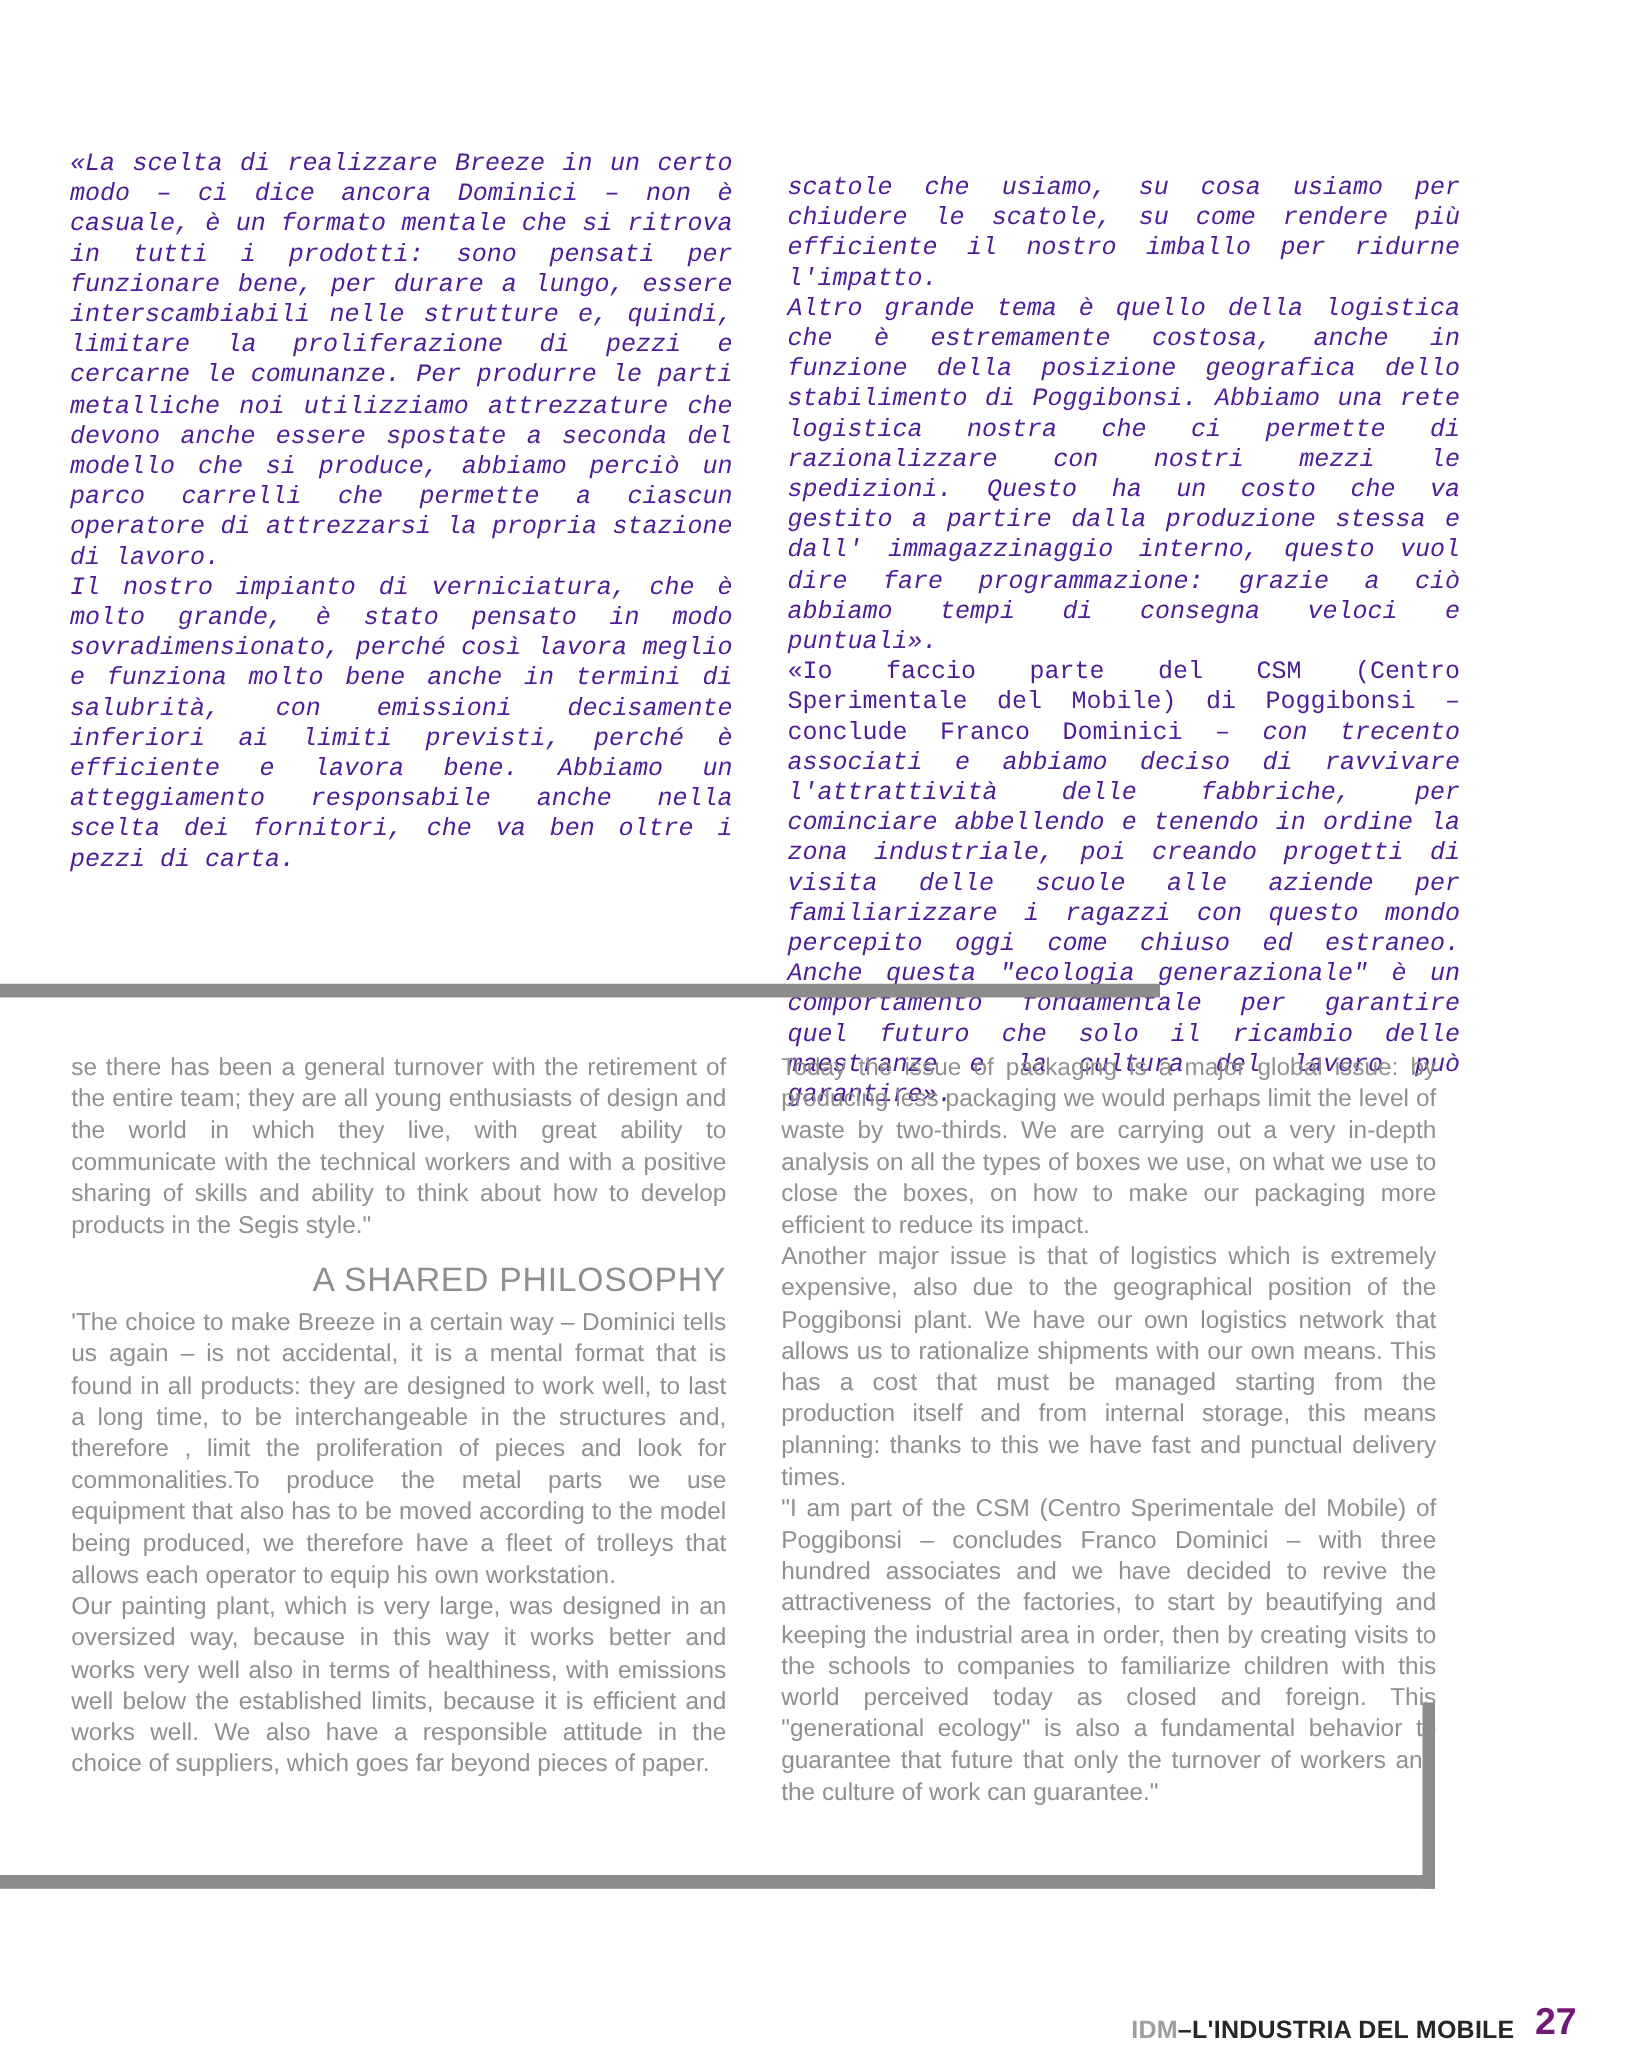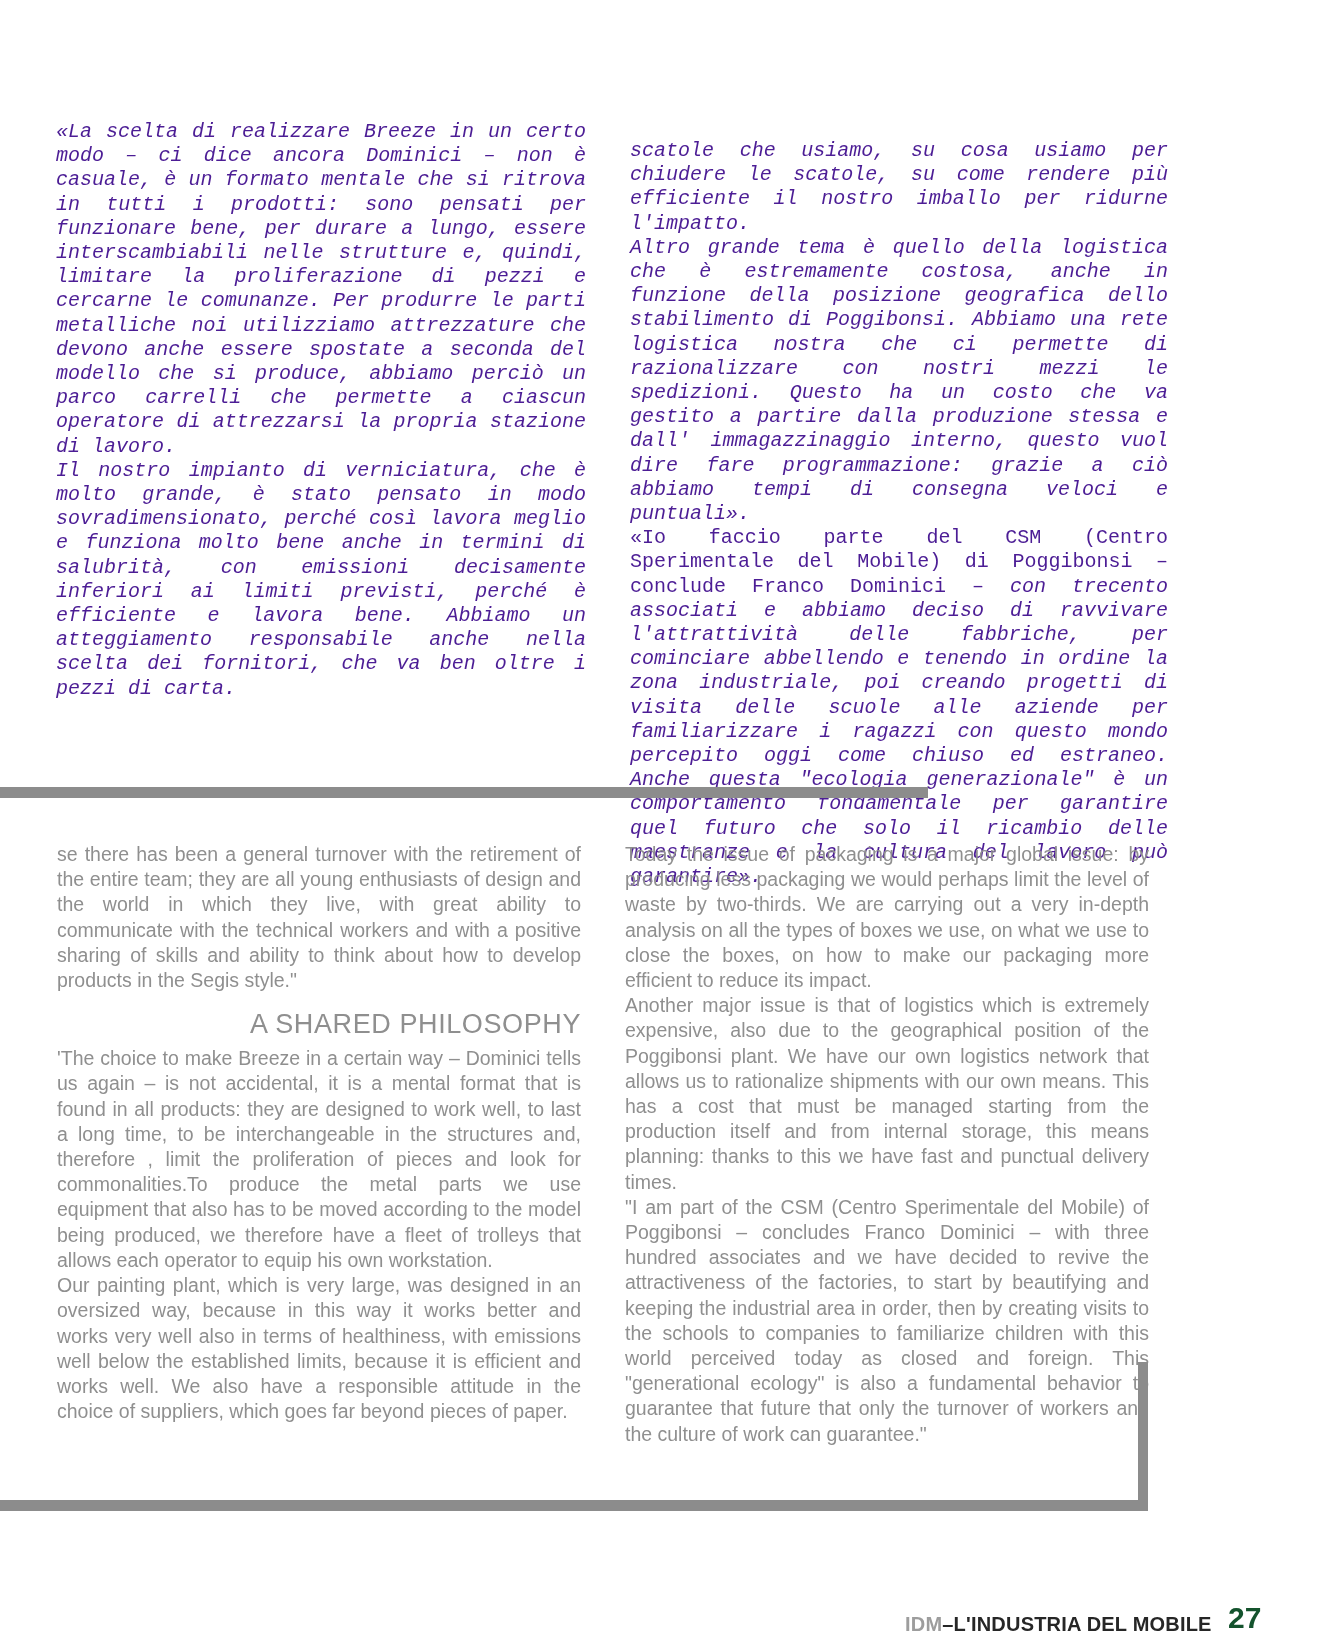--- a/index.html
+++ b/index.html
@@ -49,21 +49,21 @@
   
   .footer {
     position:absolute; left:905px; top:1613px;
     font-weight:bold; font-size:20px; color:#262626; letter-spacing:0.2px;
     white-space:nowrap;
     text-align:center;
   }
   .footer .idm { color:#9d9d9d; }
   .pageno {
     position:absolute; left:1228px; top:1601px;
-    font-weight:bold; font-size:30px; color:#14532d;
+    font-weight:bold; font-size:30px; color:#701a75;
   }
 </style>
 </head>
 <body>
 
 <div class="page">
 
   <section class="col it it-left">
     <p>«La scelta di realizzare Breeze in un certo modo – ci dice ancora Dominici – non è casuale, è un formato mentale che si ritrova in tutti i prodotti: sono pensati per funzionare bene, per durare a lungo, essere interscambiabili nelle strutture e, quindi, limitare la proliferazione di pezzi e cercarne le comunanze. Per produrre le parti metalliche noi utilizziamo attrezzature che devono anche essere spostate a seconda del modello che si produce, abbiamo perciò un parco carrelli che permette a ciascun operatore di attrezzarsi la propria stazione di lavoro.</p>
     <p>Il nostro impianto di verniciatura, che è molto grande, è stato pensato in modo sovradimensionato, perché così lavora meglio e funziona molto bene anche in termini di salubrità, con emissioni decisamente inferiori ai limiti previsti, perché è efficiente e lavora bene. Abbiamo un atteggiamento responsabile anche nella scelta dei fornitori, che va ben oltre i pezzi di carta.</p>

